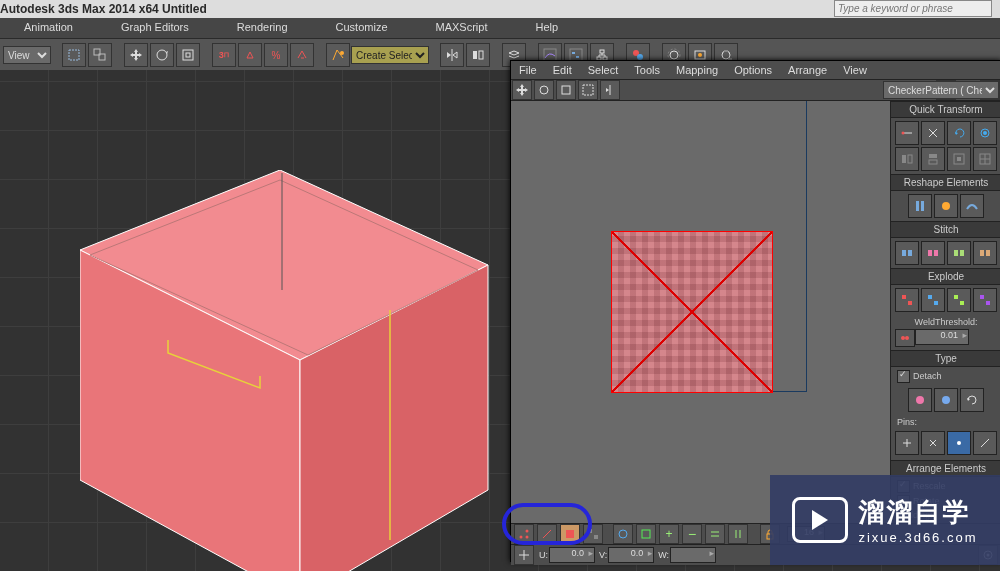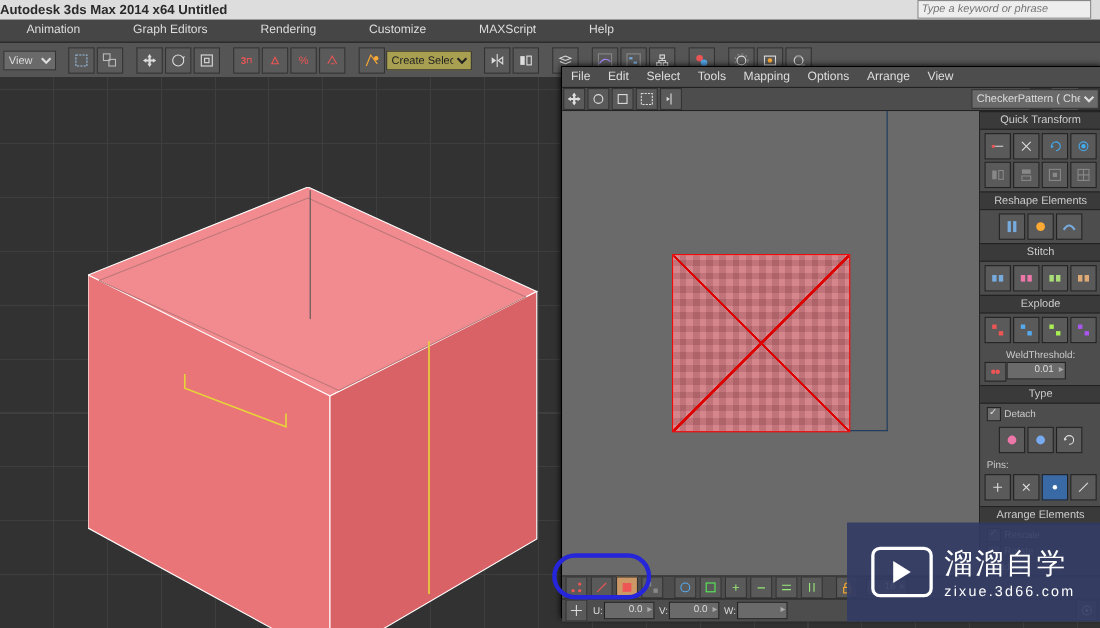--- a/index.html
+++ b/index.html
@@ -38,21 +38,21 @@
   .panel-head{background:#3a3a3a;border-top:1px solid #222;border-bottom:1px solid #222;padding:2px 4px;text-align:center;color:#ccc;font-size:10px}
   .panel-body{padding:3px 2px;display:flex;flex-wrap:wrap;gap:2px;justify-content:center}
   .mini{width:22px;height:22px;background:#5a5a5a;border:1px solid #222;display:flex;align-items:center;justify-content:center}
   .spin{width:42px;height:14px;background:#6a6a6a;border:1px solid #222;font-size:9px;color:#ddd;text-align:right;padding-right:10px;position:relative}
   .spin:after{content:"▸";position:absolute;right:1px;top:0;font-size:9px;color:#aaa}
   .uv-status{height:24px;background:#4d4d4d;border-top:1px solid #222;display:flex;align-items:center;gap:1px;padding:0 2px}
   .uv-status .tbtn{width:20px;height:20px}
   .circle-annot{position:absolute;left:502px;bottom:26px;width:82px;height:34px;border:4px solid #2525d9;border-radius:22px;z-index:50}
   
   .watermark{position:absolute;right:0;bottom:6px;width:230px;height:90px;background:rgba(50,60,100,.9);display:flex;align-items:center;justify-content:center;color:#fff;flex-direction:column}
-  .watermark .big{font-size:26px;font-weight:normal;letter-spacing:2px}
+  .watermark .big{font-size:26px;font-weight:bold;letter-spacing:2px}
   .watermark .small{font-size:13px;letter-spacing:2px}
   .play{width:50px;height:40px;border:3px solid #fff;border-radius:8px;display:flex;align-items:center;justify-content:center;margin-right:10px}
   .play:before{content:"";border-left:16px solid #fff;border-top:10px solid transparent;border-bottom:10px solid transparent}
   .wm-row{display:flex;align-items:center}
   .uv-dd{position:absolute;right:2px;width:116px}
   .chk{width:11px;height:11px;border:1px solid #222;background:#6a6a6a;display:inline-block;vertical-align:middle;margin-right:3px}
   .chk.on:after{content:"✓";font-size:9px;position:relative;top:-2px;left:1px;color:#ddd}
 </style>
 </head>
 <body>

